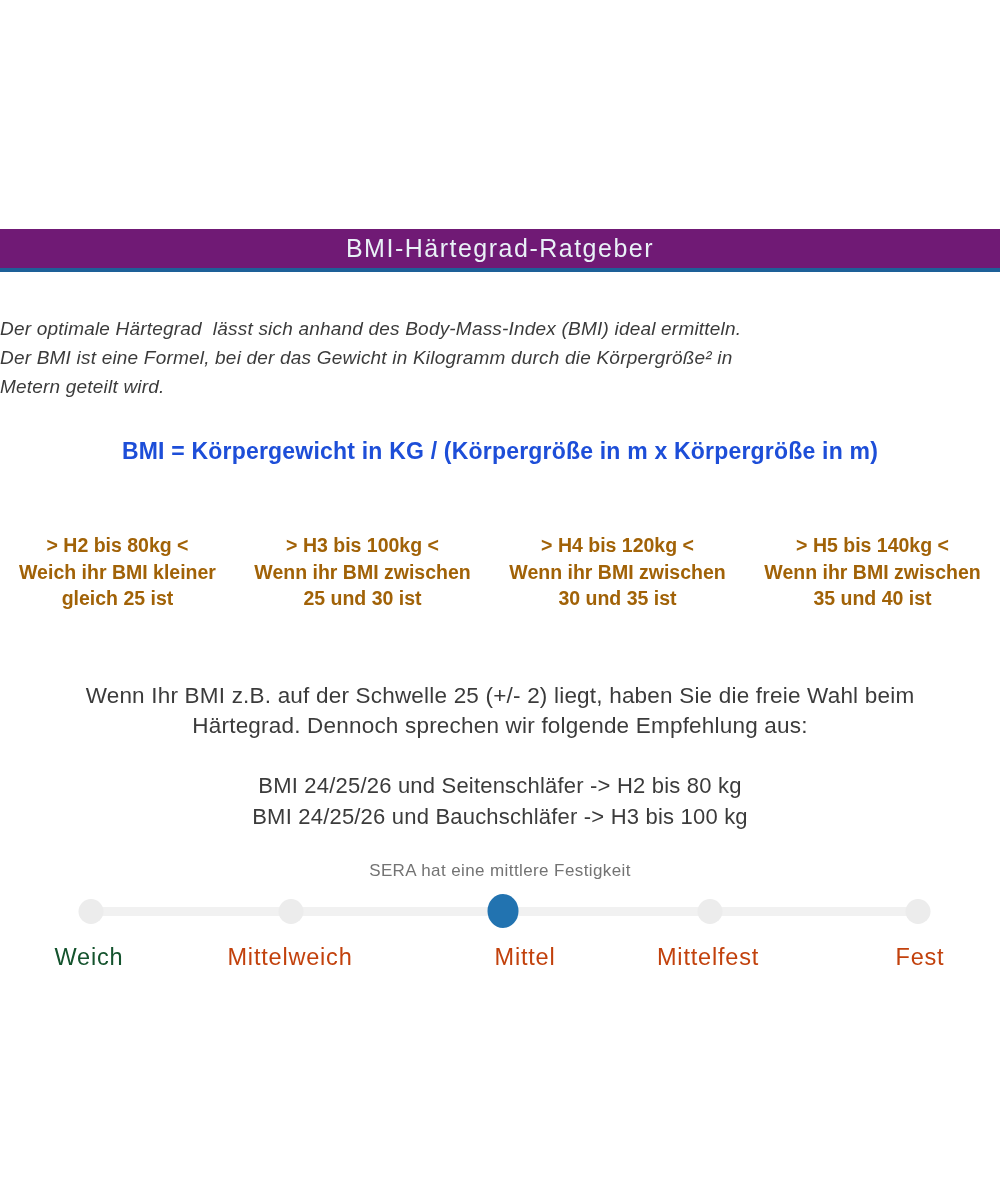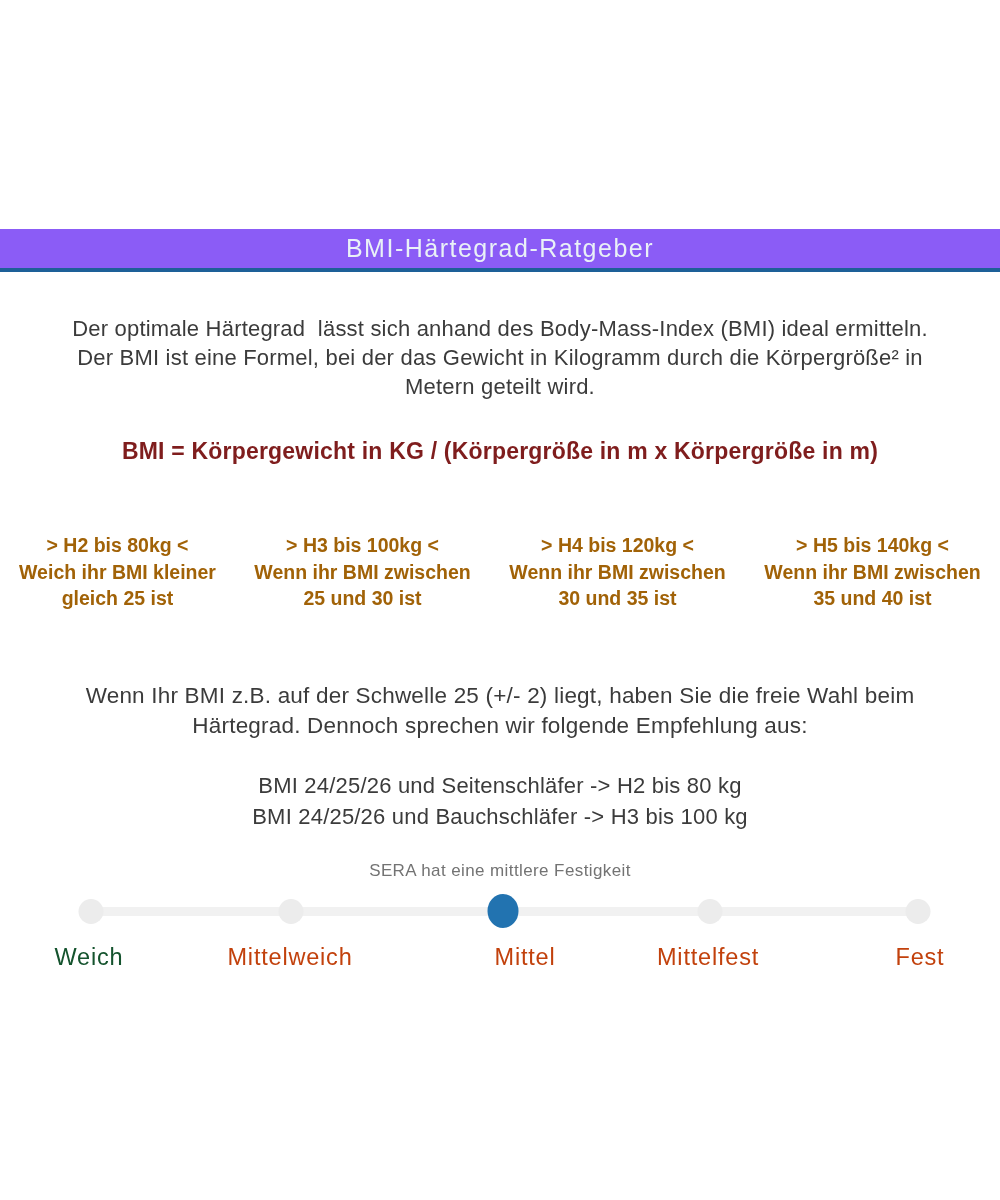--- a/index.html
+++ b/index.html
@@ -29,24 +29,24 @@
     color: #e9f1f7;
     font-size: 25px;
     font-weight: 400;
     letter-spacing: 1.5px;
   }
 
   
   .intro {
     position: absolute;
     top: 314px; left: 0; right: 0;
-    text-align: center;
-    font-size: 22px;
+    font-size: 19px;
     line-height: 29px;
     letter-spacing: 0.2px;
+    font-style: italic;
   }
   .intro .line { white-space: pre-wrap; }
 
   
   .formula {
     position: absolute;
     top: 438px; left: 0; right: 0;
     text-align: center;
     font-size: 23px;
     font-weight: 700;
@@ -133,31 +133,31 @@
   .scale-label.p2 { left: 290px; }
   .scale-label.p3 { left: 525px; }
   .scale-label.p4 { left: 708px; }
   .scale-label.p5 { left: 920px; }
 </style>
 </head>
 <body>
 
 <div class="page">
 
-  <div class="banner" style="background-color: #8b5cf6;">
+  <div class="banner" style="background-color: #701a75;">
     <span class="banner-title" style="color: rgb(233, 241, 247);">BMI-Härtegrad-Ratgeber</span>
   </div>
 
   <div class="intro">
     <div class="line">Der optimale Härtegrad  lässt sich anhand des Body-Mass-Index (BMI) ideal ermitteln.</div>
     <div class="line">Der BMI ist eine Formel, bei der das Gewicht in Kilogramm durch die Körpergröße² in</div>
     <div class="line">Metern geteilt wird.</div>
   </div>
 
-  <div class="formula" style="color: #7f1d1d;">BMI = Körpergewicht in KG / (Körpergröße in m x Körpergröße in m)</div>
+  <div class="formula" style="color: #1d4ed8;">BMI = Körpergewicht in KG / (Körpergröße in m x Körpergröße in m)</div>
 
   <div class="grades" style="color: #a16207;">
     <div class="grade">
       <div>&gt; H2 bis 80kg &lt;</div>
       <div>Weich ihr BMI kleiner</div>
       <div>gleich 25 ist</div>
     </div>
     <div class="grade">
       <div>&gt; H3 bis 100kg &lt;</div>
       <div>Wenn ihr BMI zwischen</div>

